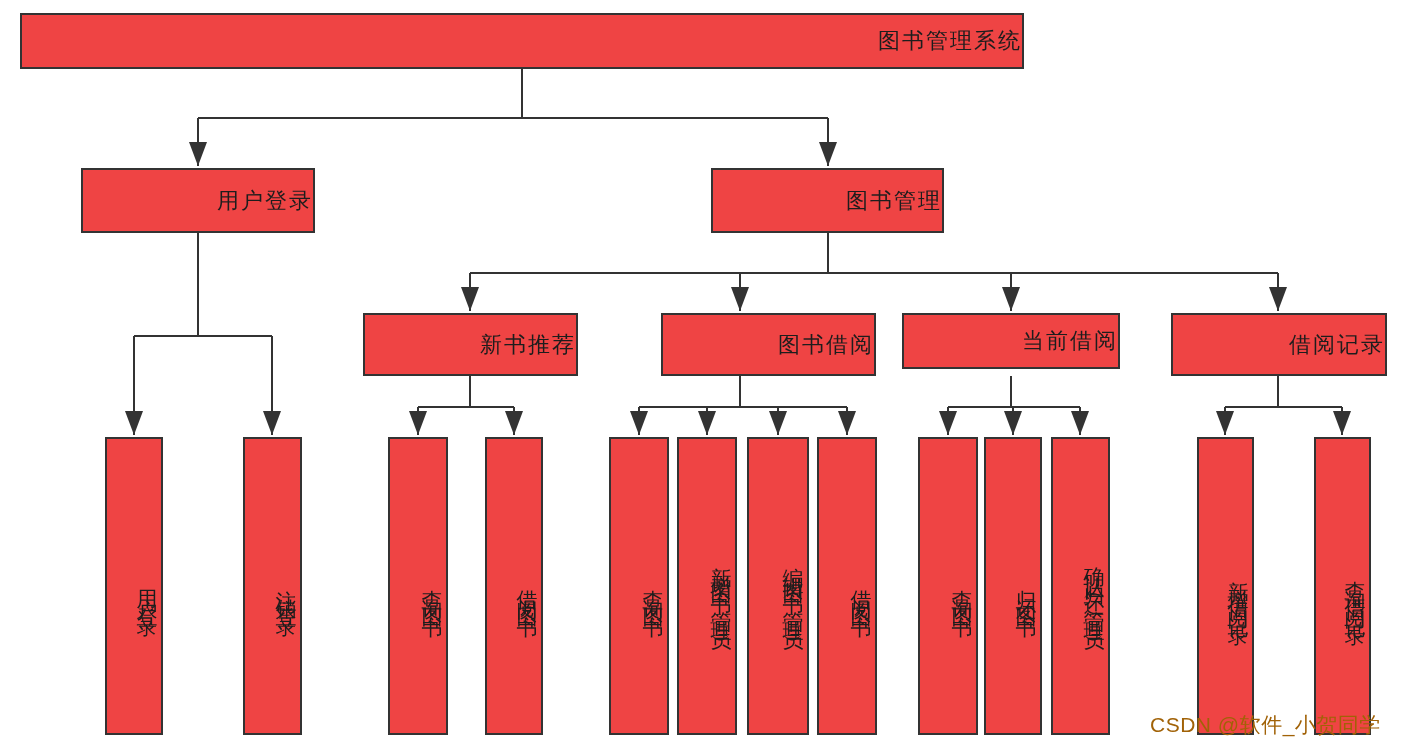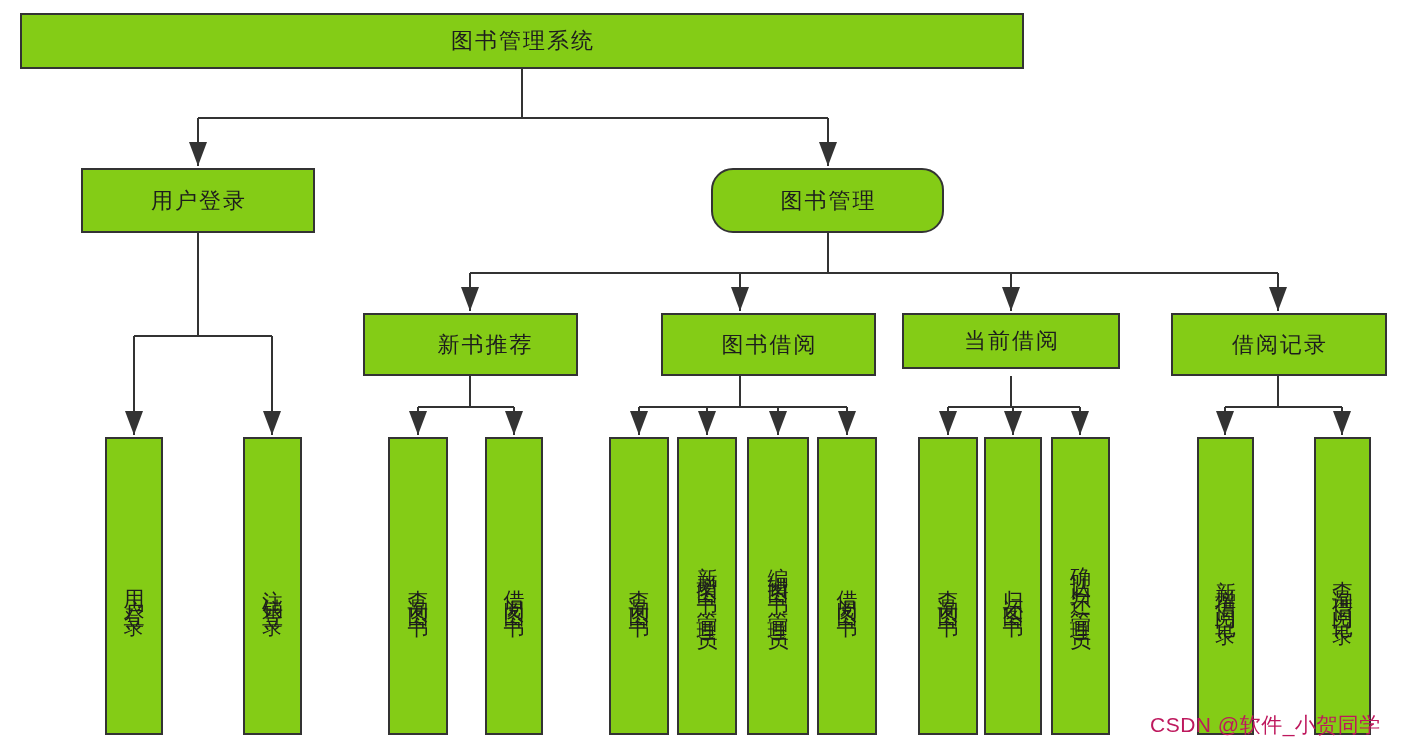--- a/index.html
+++ b/index.html
@@ -7,41 +7,41 @@
     position:relative;
     width:1405px;height:747px;
     background:#ffffff;
     font-family:"Liberation Sans","DejaVu Sans",sans-serif;
     overflow:hidden;
   }
   .connectors{position:absolute;left:0;top:0;z-index:1;}
   .node{
     position:absolute;
     box-sizing:border-box;
-    background:#84cc16;
+    background:#ef4444;
     border:2px solid #333333;
-    display:flex;align-items:center;justify-content:center;
+    display:flex;align-items:center;justify-content:flex-end;
     color:#1d1d1d;
     z-index:2;
   }
   .hnode{font-size:22px;letter-spacing:2px;text-indent:2px;white-space:nowrap;}
   .leaf{top:437px;height:298px;}
   .vtext{
     writing-mode:vertical-rl;
     text-orientation:mixed;
     font-size:21px;
     letter-spacing:9px;
     margin-bottom:-9px;
     white-space:nowrap;
   }
   .watermark{
     position:absolute;
     left:1150px;top:711px;
     font-size:21px;
-    color:#be185d;
+    color:#a16207;
     letter-spacing:0.5px;
     white-space:nowrap;
     z-index:3;
   }
 </style>
 </head>
 <body>
 
 <div class="stage">
 
@@ -83,21 +83,21 @@
     </g>
   </svg>
 
   <div class="node hnode" style="left:20px;top:13px;width:1004px;height:56px;">
     <span>图书管理系统</span>
   </div>
 
   <div class="node hnode" style="left:81px;top:168px;width:234px;height:65px;">
     <span>用户登录</span>
   </div>
-  <div class="node hnode" style="left:711px;top:168px;width:233px;height:65px;border-radius:22px;">
+  <div class="node hnode" style="left:711px;top:168px;width:233px;height:65px;">
     <span>图书管理</span>
   </div>
 
   <div class="node hnode" style="left:363px;top:313px;width:215px;height:63px;padding-left:28px;">
     <span>新书推荐</span>
   </div>
   <div class="node hnode" style="left:633px;top:313px;width:215px;height:63px;margin-left:28px;">
     <span>图书借阅</span>
   </div>
   <div class="node hnode" style="left:902px;top:313px;width:218px;height:56px;">

